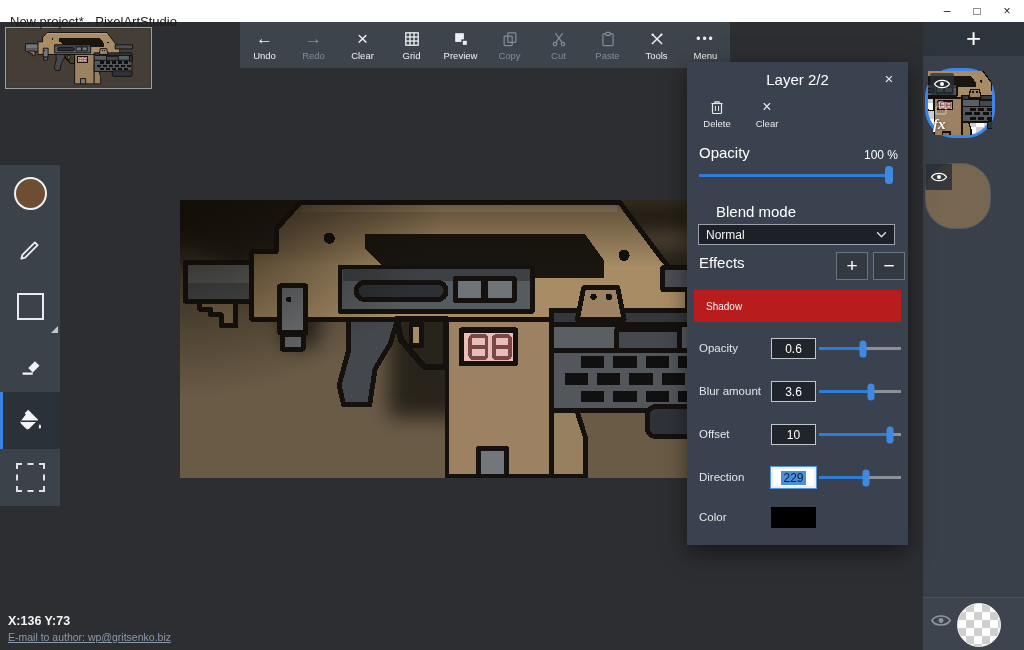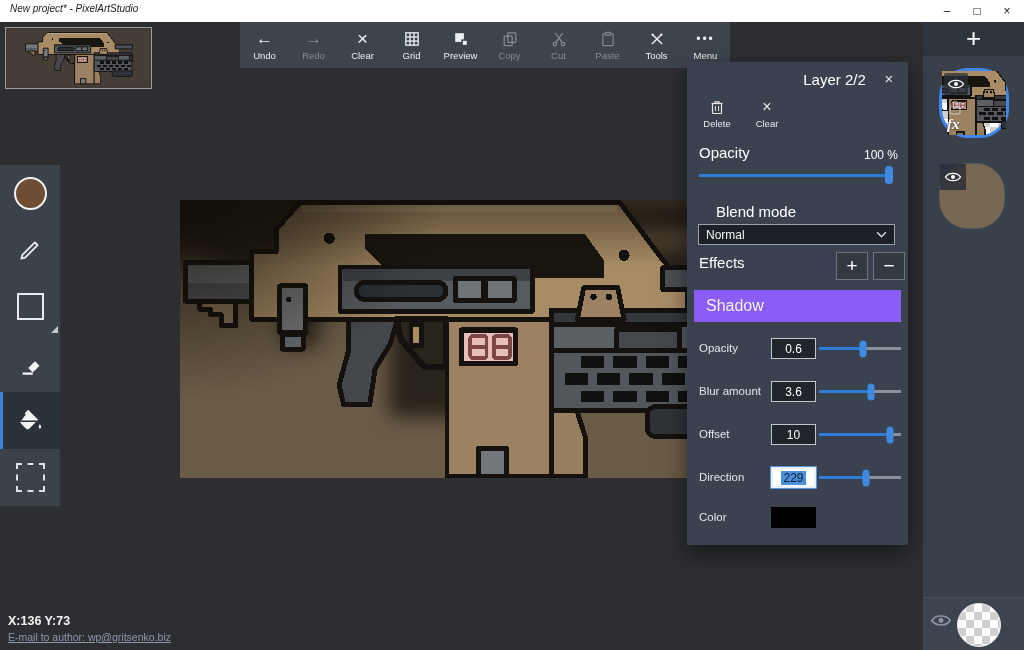--- a/index.html
+++ b/index.html
@@ -2,21 +2,21 @@
 <html><head>
 <meta charset="utf-8">
 <style>
   html,body{margin:0;padding:0;background:#1b1b1d;}
   #stage{position:relative;width:1024px;height:650px;background:#2d2e31;overflow:hidden;
          font-family:"Liberation Sans",sans-serif;color:#ececec;-webkit-font-smoothing:antialiased;}
   .abs{position:absolute;}
 
   
   .titlebar{left:0;top:0;width:1024px;height:22px;background:#ffffff;z-index:20;}
-  .title-text{left:10px;top:3px;font-size:10px;color:#1c1c1c;font-style:italic;}
+  .title-text{left:10px;top:14px;font-size:13px;color:#1c1c1c;}
   .win-btn{top:0;width:30px;height:22px;text-align:center;line-height:22px;font-size:12px;color:#1c1c1c;cursor:default;}
   .wb-min{right:62px;} .wb-max{right:32px;} .wb-close{right:2px;}
 
   
   .preview{left:5px;top:27px;width:147px;height:62px;box-sizing:border-box;border:1px solid #9d9d9d;
            background:#403b34;padding:2px;z-index:6;}
   .preview-inner{width:141px;height:56px;background:#443e36;display:flex;align-items:center;justify-content:center;overflow:hidden;}
 
   
   .toolbar{left:240px;top:22px;height:46px;background:#3e444c;display:flex;z-index:4;}
@@ -44,60 +44,60 @@
                 linear-gradient(180deg, rgba(16,11,5,0.5), rgba(16,11,5,0) 24%);}
   .canvas svg.art{position:absolute;left:0;top:-6px;width:507px;height:284px;}
 
   
   .status-coords{left:8px;top:614px;font-size:12.5px;font-weight:600;color:#f4f4f4;}
   .status-link{left:8px;top:631px;font-size:10.5px;color:#8d99a9;text-decoration:underline;}
 
   
   .layer-panel{left:687px;top:62px;width:221px;height:483px;background:#39424e;z-index:10;
                box-shadow:0 8px 22px rgba(0,0,0,0.5);}
-  .lp-title{left:0;top:9px;width:221px;text-align:center;font-size:15px;color:#fff;padding-left:37px;}
+  .lp-title{left:0;top:9px;width:221px;text-align:center;font-size:15px;color:#fff;}
   .lp-close{left:192px;top:7px;width:20px;height:20px;text-align:center;line-height:20px;font-size:15px;color:#e8e8e8;}
   .lp-action{top:37px;width:44px;display:flex;flex-direction:column;align-items:center;gap:3px;color:#e8e8e8;}
   .lp-action .alabel{font-size:9.5px;}
   .lp-del{left:8px;justify-content:center;} .lp-clr{left:58px;}
   .lp-h{font-size:15px;color:#fff;}
   .lp-opacity-label{left:12px;top:82px;}
   .lp-opacity-val{right:10px;top:86px;font-size:12px;color:#fff;}
   .slider{position:absolute;}
   .slider .track{position:absolute;left:0;right:0;top:50%;height:2.5px;margin-top:-1.25px;background:#8b9198;}
   .slider .fill{position:absolute;left:0;top:50%;height:3px;margin-top:-1.5px;background:#2e7cd6;}
   .slider .knob{position:absolute;top:50%;width:7px;height:17px;border-radius:3.5px;background:#3f8ae0;transform:translate(-50%,-50%);}
   .lp-slider-main{left:12px;top:106px;width:190px;height:14px;}
   .lp-slider-main .knob{width:8px;height:18px;}
   .lp-blend-label{left:12px;top:141px;margin-left:17px;}
   .lp-select{left:11px;top:162px;width:197px;height:21px;box-sizing:border-box;background:#1d2127;border:1.5px solid #9aa1a9;
              display:flex;align-items:center;justify-content:space-between;padding:0 7px;font-size:12px;color:#f2f2f2;}
   .lp-effects-label{left:12px;top:192px;}
   .fx-btn{top:190px;width:32px;height:28px;box-sizing:border-box;border:1.5px solid #6b7480;background:#323941;
           color:#fff;font-size:19px;font-weight:300;text-align:center;line-height:25px;}
   .fx-plus{left:149px;} .fx-minus{left:186px;}
-  .effect-row{left:7px;top:228px;width:207px;height:32px;background:#8b5cf6;display:flex;align-items:center;
-              padding-left:12px;box-sizing:border-box;font-size:16px;color:#f2f2f2;}
+  .effect-row{left:7px;top:228px;width:207px;height:32px;background:#b91c1c;display:flex;align-items:center;
+              padding-left:12px;box-sizing:border-box;font-size:10px;color:#f2f2f2;}
   .param-label{left:12px;font-size:11.5px;color:#e2e6ea;}
   .param-input{left:84px;width:45px;height:21px;box-sizing:border-box;background:#20252b;border:1.5px solid #c2c7cd;
                color:#fff;font-size:12px;display:flex;align-items:center;justify-content:center;}
   .param-input.focused{background:#ffffff;border:2px solid #e8f1fb;outline:1px solid #5a95d8;}
   .param-input.focused .sel{background:#4a8fd9;color:#101c30;padding:0 2px;}
   .param-slider{left:132px;top:0;width:82px;height:21px;}
   .swatch{left:84px;width:45px;height:21px;background:#000;}
 
   
   .layers-bar{left:923px;top:22px;width:101px;height:628px;background:#39404a;z-index:8;}
   .lb-top{left:0;top:0;width:101px;height:34px;background:#2e343c;text-align:center;line-height:32px;
           font-size:26px;font-weight:300;color:#fff;}
   .checker{background-color:#fff;background-image:
      linear-gradient(45deg,#cfcfcf 25%,transparent 25%,transparent 75%,#cfcfcf 75%),
      linear-gradient(45deg,#cfcfcf 25%,transparent 25%,transparent 75%,#cfcfcf 75%);
      background-size:16px 16px;background-position:0 0,8px 8px;}
-  .lb-thumb{left:16px;width:64px;height:64px;box-sizing:content-box;border-radius:29px;}
+  .lb-thumb{left:2px;width:64px;height:64px;box-sizing:content-box;border-radius:29px;}
   .lb-thumb1{top:46px;border:3px solid #3f86e8;}
   .lb-thumb2{top:141px;background:#786750;border:1px solid #565c64;}
   .lb-ic{position:absolute;display:flex;align-items:center;justify-content:center;}
   .eye-chip{left:2px;top:2px;width:24px;height:22px;background:rgba(42,48,56,0.75);border-radius:2px;color:#fff;}
   .eye-chip2{left:0;top:0;width:26px;height:26px;background:rgba(42,48,56,0.85);color:#fff;}
   .lock-chip{left:4px;top:28px;width:18px;height:18px;color:#d7dade;opacity:0.55;}
   .fx-chip{left:5px;bottom:2px;font-family:"Liberation Serif",serif;font-style:italic;font-weight:700;
            font-size:15px;color:#fff;text-shadow:0 1px 2px rgba(0,0,0,0.6);}
   .lb-bottom{left:0;top:575px;width:101px;height:53px;background:#3d444e;border-top:1px solid #4a525c;}
   .lb-eye{left:7px;top:14px;width:24px;height:18px;color:#8f969e;}

